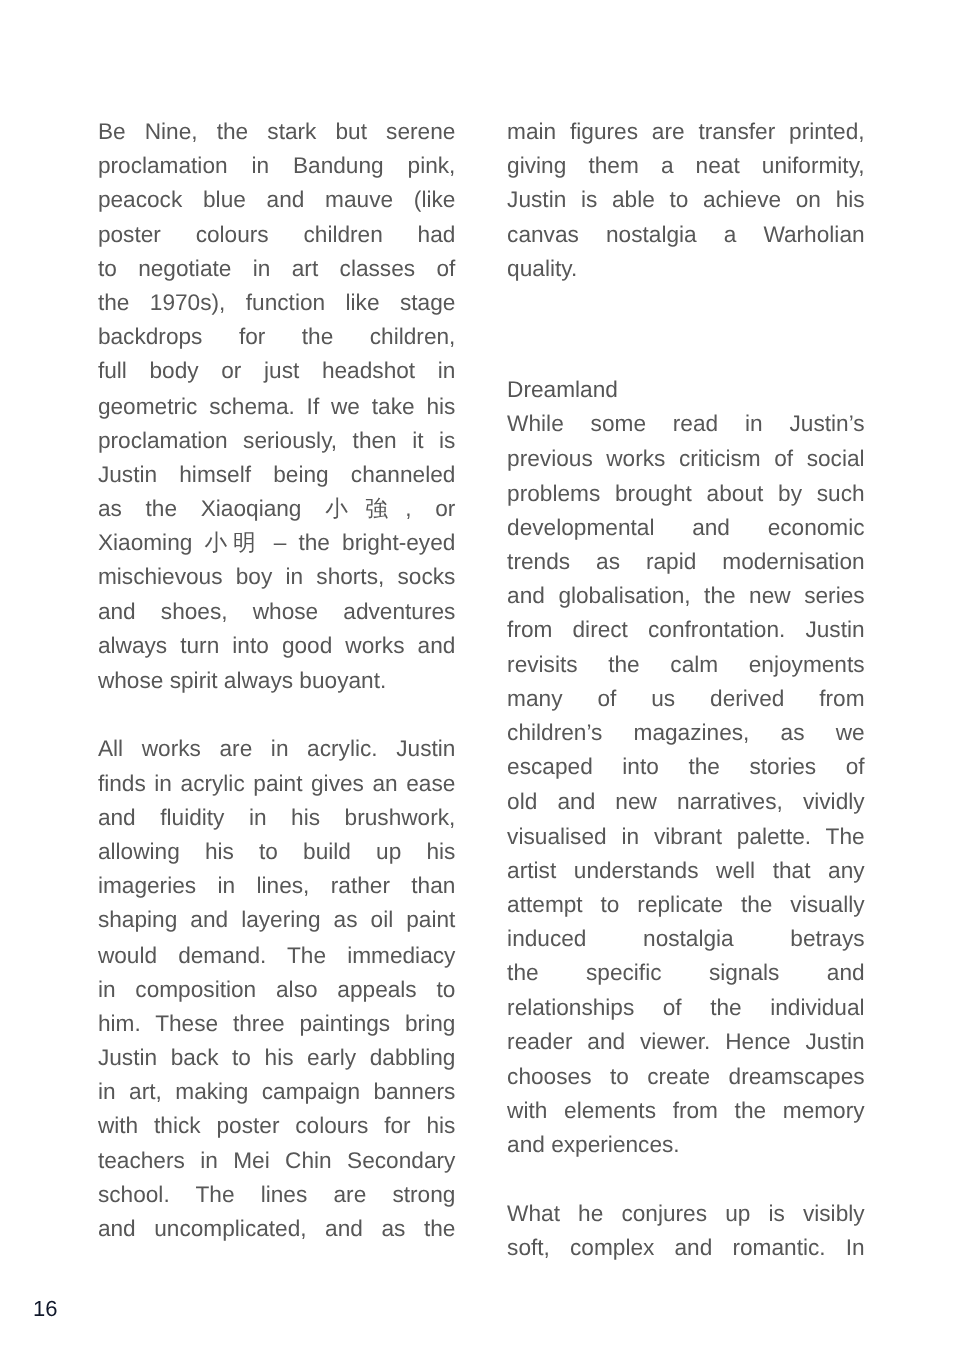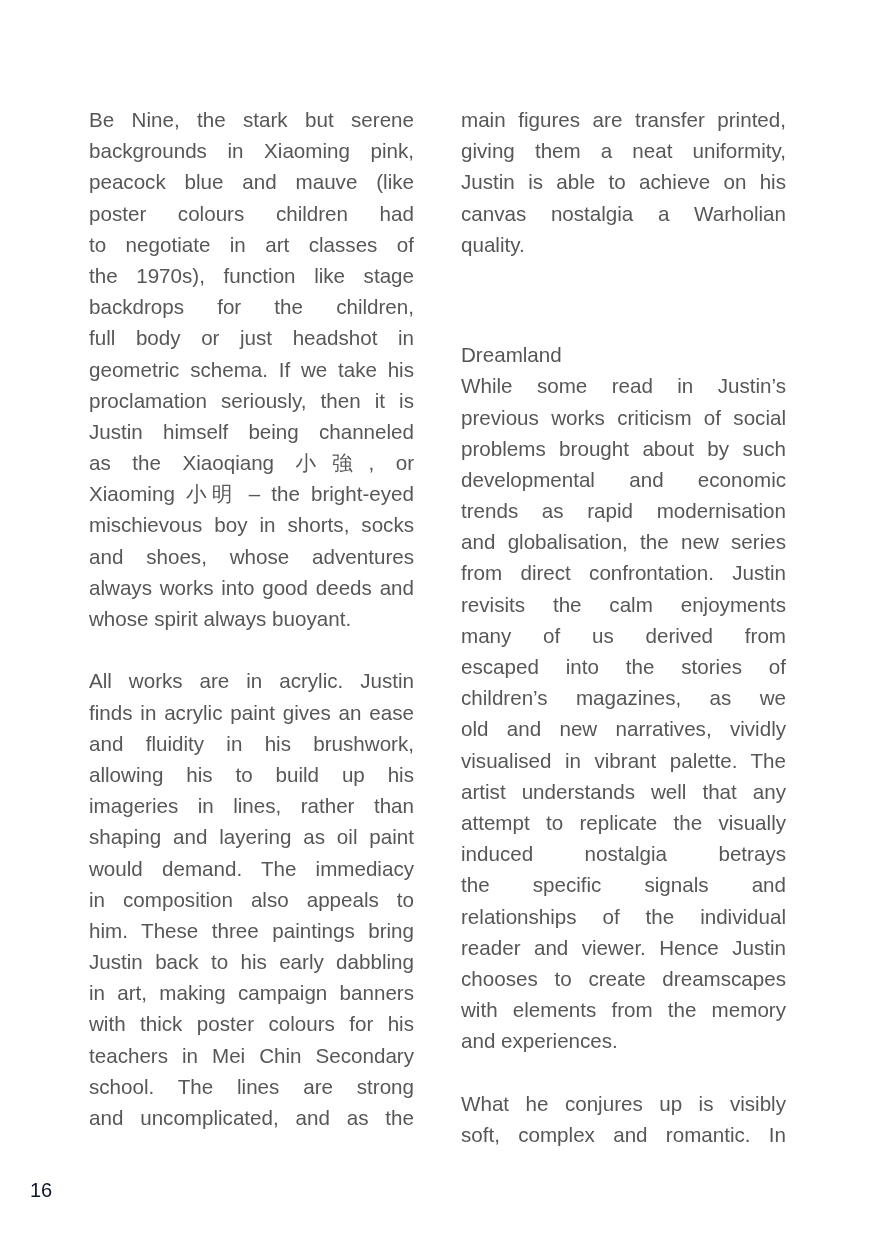--- a/index.html
+++ b/index.html
@@ -33,35 +33,35 @@
     font-size: 20px;
     color: #0f172a;
   }
 </style>
 </head>
 <body>
 
 <div class="col left">
   <div>
     <div class="line">Be Nine, the stark but serene</div>
-    <div class="line">backgrounds in Xiaoming pink,</div>
+    <div class="line">proclamation in Bandung pink,</div>
     <div class="line">peacock blue and mauve (like</div>
     <div class="line">poster colours children had</div>
     <div class="line">to negotiate in art classes of</div>
     <div class="line">the 1970s), function like stage</div>
     <div class="line">backdrops for the children,</div>
     <div class="line">full body or just headshot in</div>
     <div class="line">geometric schema. If we take his</div>
     <div class="line">proclamation seriously, then it is</div>
     <div class="line">Justin himself being channeled</div>
     <div class="line">as the Xiaoqiang 小強, or</div>
     <div class="line">Xiaoming 小明 – the bright-eyed</div>
     <div class="line">mischievous boy in shorts, socks</div>
     <div class="line">and shoes, whose adventures</div>
-    <div class="line">always works into good deeds and</div>
+    <div class="line">always turn into good works and</div>
     <div class="line last">whose spirit always buoyant.</div>
   </div>
   <div class="blank"></div>
   <div>
     <div class="line">All works are in acrylic. Justin</div>
     <div class="line">finds in acrylic paint gives an ease</div>
     <div class="line">and fluidity in his brushwork,</div>
     <div class="line">allowing his to build up his</div>
     <div class="line">imageries in lines, rather than</div>
     <div class="line">shaping and layering as oil paint</div>
@@ -90,22 +90,22 @@
   <div>
     <div class="line">While some read in Justin’s</div>
     <div class="line">previous works criticism of social</div>
     <div class="line">problems brought about by such</div>
     <div class="line">developmental and economic</div>
     <div class="line">trends as rapid modernisation</div>
     <div class="line">and globalisation, the new series</div>
     <div class="line">from direct confrontation. Justin</div>
     <div class="line">revisits the calm enjoyments</div>
     <div class="line">many of us derived from</div>
+    <div class="line">children’s magazines, as we</div>
     <div class="line">escaped into the stories of</div>
-    <div class="line">children’s magazines, as we</div>
     <div class="line">old and new narratives, vividly</div>
     <div class="line">visualised in vibrant palette. The</div>
     <div class="line">artist understands well that any</div>
     <div class="line">attempt to replicate the visually</div>
     <div class="line">induced nostalgia betrays</div>
     <div class="line">the specific signals and</div>
     <div class="line">relationships of the individual</div>
     <div class="line">reader and viewer. Hence Justin</div>
     <div class="line">chooses to create dreamscapes</div>
     <div class="line">with elements from the memory</div>

